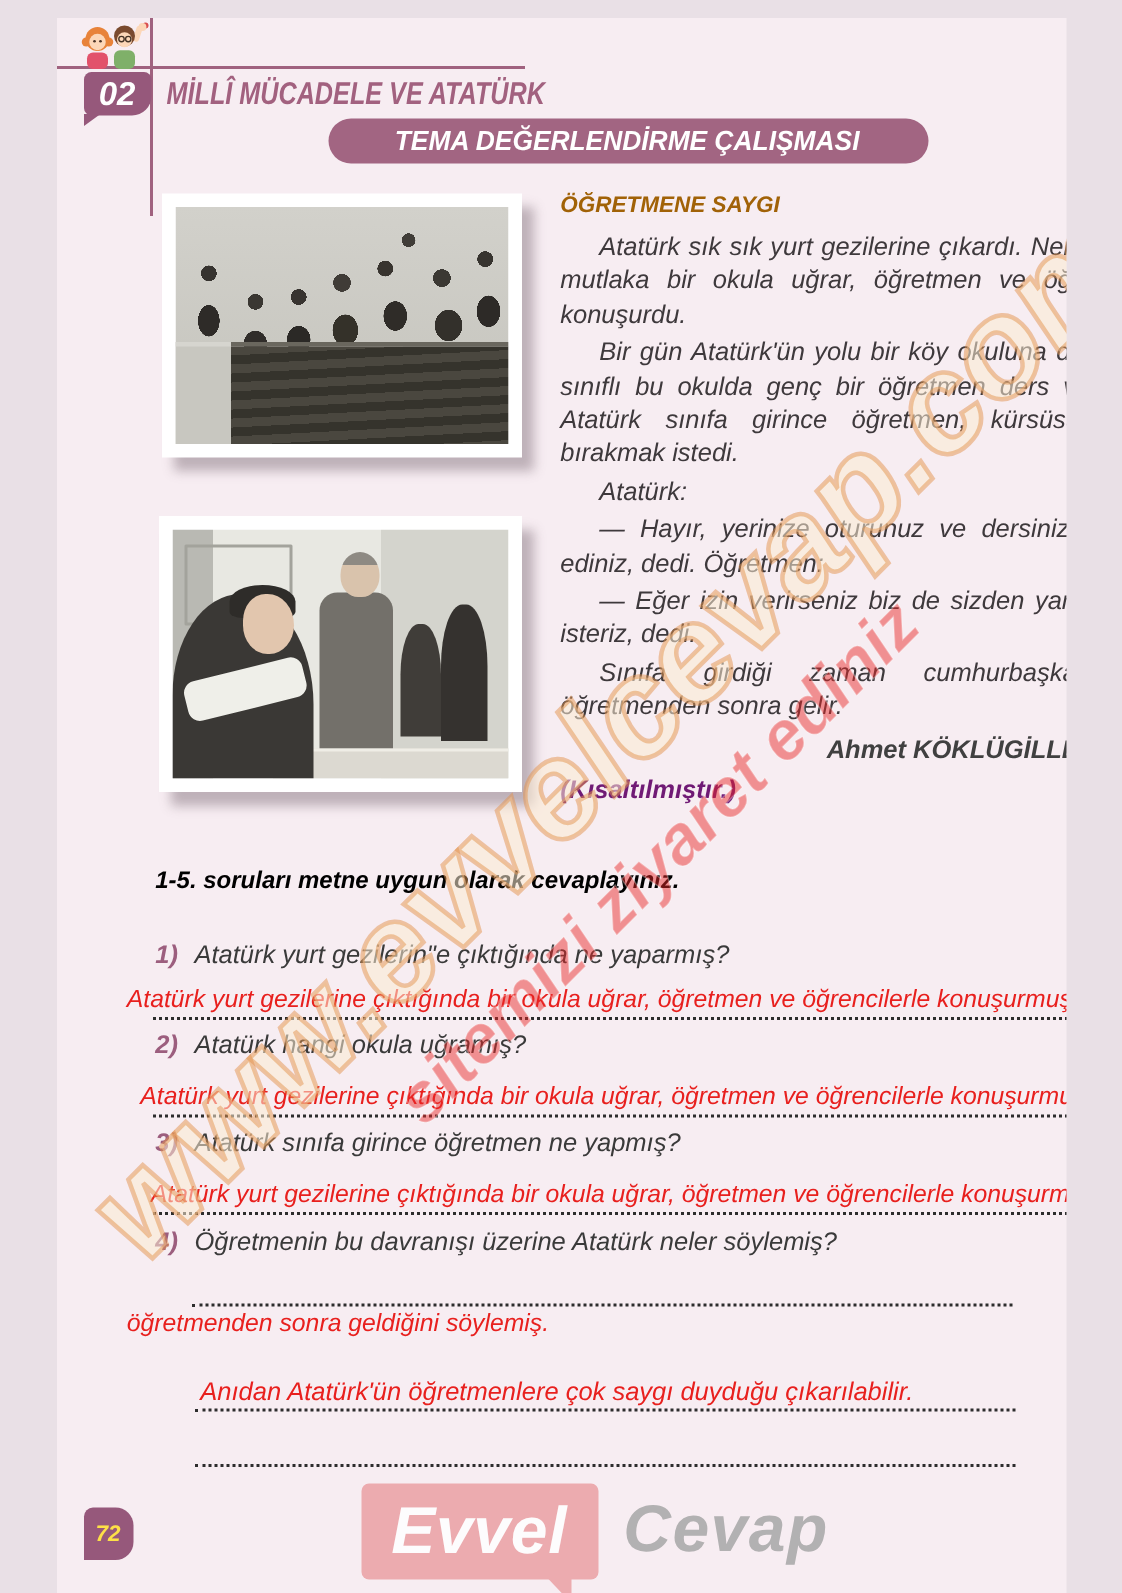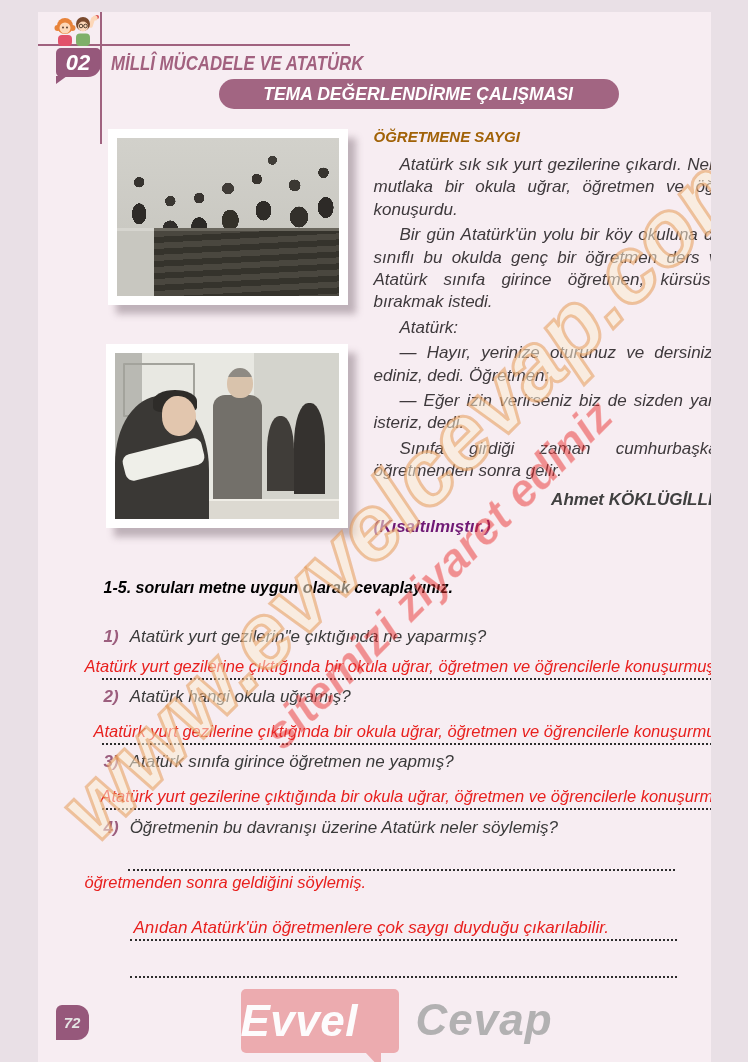--- a/index.html
+++ b/index.html
@@ -109,24 +109,24 @@
   .wm{position:absolute; pointer-events:none; white-space:nowrap; font-weight:bold; z-index:4;
       text-align:center; transform-origin:center;}
   .wm-big{left:-130px; top:425px; width:1000px; font-size:92px; transform:rotate(-45deg);
       color:rgba(252,235,210,0.55); -webkit-text-stroke:3px rgba(228,148,78,0.5);}
   .wm-small{left:60px; top:535px; width:680px; font-size:46px; transform:rotate(-45deg);
       color:rgba(233,40,40,0.48); -webkit-text-stroke:1px rgba(255,255,255,0.3);}
 
   
   .page-badge{position:absolute; left:18px; top:993px; width:33px; height:35px; background:#96587b;
       border-radius:6px 12px 12px 0; display:flex; align-items:center; justify-content:center;}
-  .page-badge span{color:#e5e5e5; font-weight:bold; font-size:15px;}
+  .page-badge span{color:#fde047; font-weight:bold; font-size:15px;}
   .logo{position:absolute; left:203px; top:977px; opacity:0.85; z-index:3;}
   .logo-bubble{position:absolute; left:0; top:0; width:158px; height:64px; background:#eba0a4;
-      border-radius:5px; display:flex; align-items:center; justify-content:flex-start;}
+      border-radius:5px; display:flex; align-items:center; justify-content:center;}
   .logo-bubble::after{content:""; position:absolute; right:18px; bottom:-16px; width:0; height:0;
       border-top:17px solid #eba0a4; border-left:16px solid transparent;}
   .logo-evvel{color:#fff; font-weight:bold; font-size:44px; letter-spacing:0.5px;}
   .logo-cevap{position:absolute; left:175px; top:6px; color:#a7a7a7; font-weight:bold; font-size:44px;
       letter-spacing:1px; white-space:nowrap;}
 </style>
 </head>
 <body>
 
 <div class="page">

